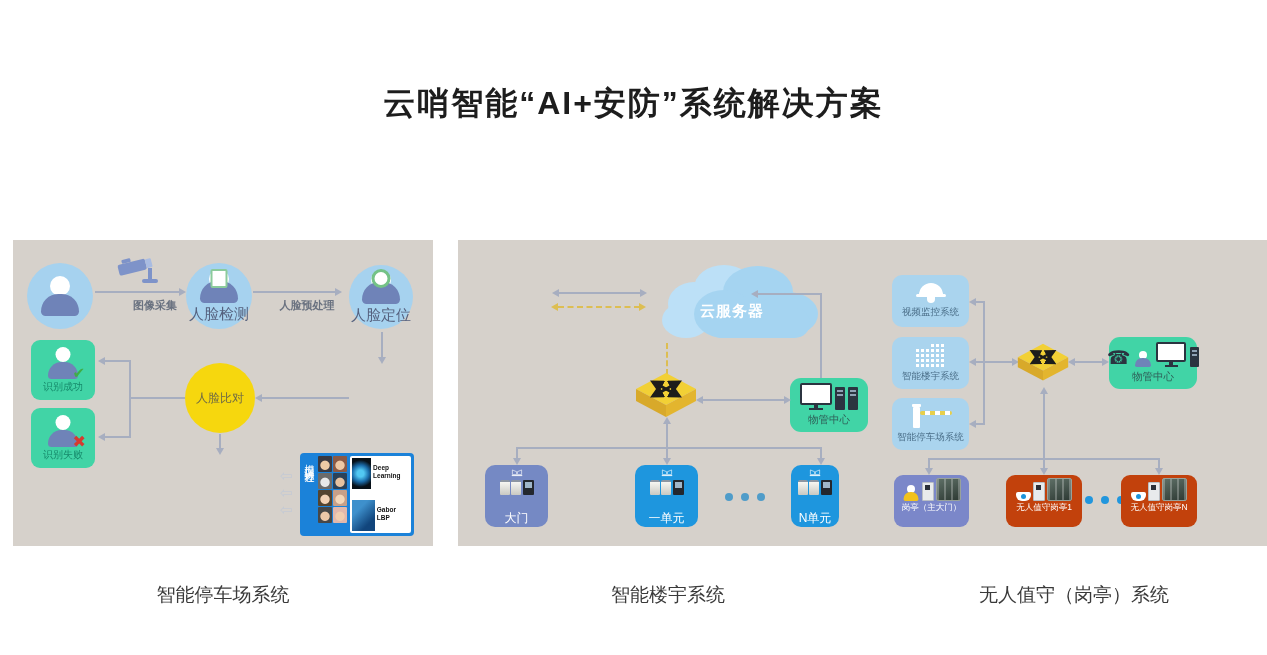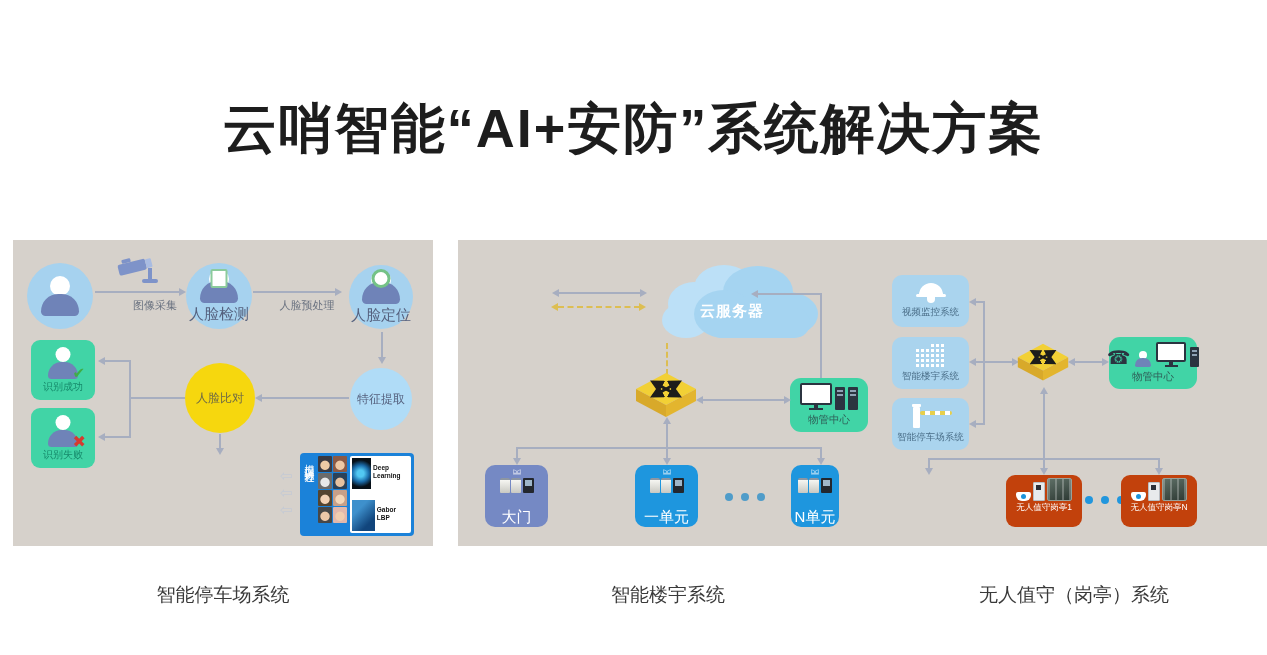--- a/index.html
+++ b/index.html
@@ -1,23 +1,23 @@
 <!DOCTYPE html>
 <html><head>
 <meta charset="utf-8">
 <style>
   html,body { margin:0; padding:0; }
   body {
     width:1267px; height:655px; position:relative; background:#ffffff;
     font-family:"Liberation Sans","DejaVu Sans",sans-serif; overflow:hidden;
   }
-  .abs { position:absolute; }
+  .abs { position:absolute;font-weight:bold; }
   .title {
     position:absolute; left:0; top:82px; width:100%; text-align:center;
-    font-size:54px; font-weight:700; color:#1d1d1d; letter-spacing:2px;margin-top:11px;
+    font-size:32px; font-weight:700; color:#1d1d1d; letter-spacing:2px;
   }
   .panel { position:absolute; top:240px; height:306px; background:#d6d1cb; }
   .caption {
     position:absolute; top:582px; text-align:center; font-size:19px; color:#3a3a3a;
     font-family:"Liberation Serif","DejaVu Serif",serif;
   }
   
   .hl { position:absolute; height:2px; background:#a7aec0; }
   .vl { position:absolute; width:2px; background:#a7aec0; }
   .hl.dash { background:none; height:0; border-top:2px dashed #ddbe52; }
@@ -83,21 +83,21 @@
   .mintbox .mlab { font-size:10.5px; color:#2f5f58; margin-top:3px; }
   
   .lbbox { position:absolute; width:77px; height:52px; background:#aad4ee; border-radius:10px;
     display:flex; flex-direction:column; align-items:center; justify-content:center; }
   .lbbox .lblab { font-size:9.5px; color:#4a6e88; margin-top:3px; }
   
   .gatebox { position:absolute; border-radius:10px; display:flex; flex-direction:column;
     align-items:center; justify-content:flex-start; color:#fff; }
   .gatebox.slate { background:#7589c4; }
   .gatebox.blue { background:#1e96de; }
-  .gatebox .glab { font-size:15px; margin-top:15px; }
+  .gatebox .glab { font-size:12px; margin-top:15px; }
   .boothbox { position:absolute; width:76px; height:52px; border-radius:9px; display:flex;
     flex-direction:column; align-items:center; justify-content:flex-start; color:#fff; }
   .boothbox.slate { background:#7b87c9; }
   .boothbox.blue { background:#c2410c; }
   .boothbox .blab { font-size:8.5px; margin-top:1px; }
   .iconrow { display:flex; align-items:flex-end; gap:2px; margin-top:3px; }
   
   .kiosk { width:11px; height:15px; background:#23272e; border-radius:1px; position:relative; }
   .kiosk:after { content:""; position:absolute; left:2px; top:2px; width:7px; height:6px; background:#9fb6c9; }
   .tpair { display:flex; gap:1px; align-items:flex-end; }
@@ -192,23 +192,20 @@
       <div class="ph"></div>
         <div class="pb"></div>
         <div class="badge-ring"></div>
     </div>
     <div class="clabel">人脸定位</div>
   </div>
 
   <div class="vl" style="left:368px; top:92px; height:26px;"></div>
   <div class="ar ar-d" style="left:365px; top:117px;"></div>
 
-  <div class="circle lighter" style="left:337px; top:128px; width:62px; height:62px;">
-    <div class="clabel" style="font-size:12px; margin:0;">特征提取</div>
-  </div>
 
   <div class="hl" style="left:248px; top:157px; width:88px;"></div>
   <div class="ar ar-l" style="left:242px; top:154px;"></div>
 
   <div class="circle yellow" style="left:172px; top:123px; width:70px; height:70px;">
     <div class="clabel">人脸比对</div>
   </div>
 
   <div class="hl" style="left:116px; top:157px; width:56px;"></div>
   <div class="vl" style="left:116px; top:120px; height:78px;"></div>
@@ -470,20 +467,31 @@
   <div class="vl" style="left:174px; top:151px; height:67px;"></div>
   <div class="ar ar-u" style="left:171px; top:147px;"></div>
   <div class="hl" style="left:59px; top:218px; width:232px;"></div>
   <div class="vl" style="left:59px; top:218px; height:11px;"></div>
   <div class="ar ar-d" style="left:56px; top:228px;"></div>
   <div class="vl" style="left:174px; top:218px; height:11px;"></div>
   <div class="ar ar-d" style="left:171px; top:228px;"></div>
   <div class="vl" style="left:289px; top:218px; height:11px;"></div>
   <div class="ar ar-d" style="left:286px; top:228px;"></div>
 
+  <div class="boothbox slate" style="left:25px; top:235px; width:75px;">
+    <div class="iconrow">
+      <div class="worker">
+          <div class="ph"></div>
+          <div class="pb"></div>
+        </div>
+      <div class="kiosk2"></div>
+      <div class="boothimg"></div>
+    </div>
+    <div class="blab">岗亭（主大门）</div>
+  </div>
 
   <div class="boothbox blue" style="left:137px; top:235px;">
     <div class="iconrow">
       <div class="wcam"></div>
       <div class="kiosk2"></div>
       <div class="boothimg"></div>
     </div>
     <div class="blab">无人值守岗亭1</div>
   </div>
 

